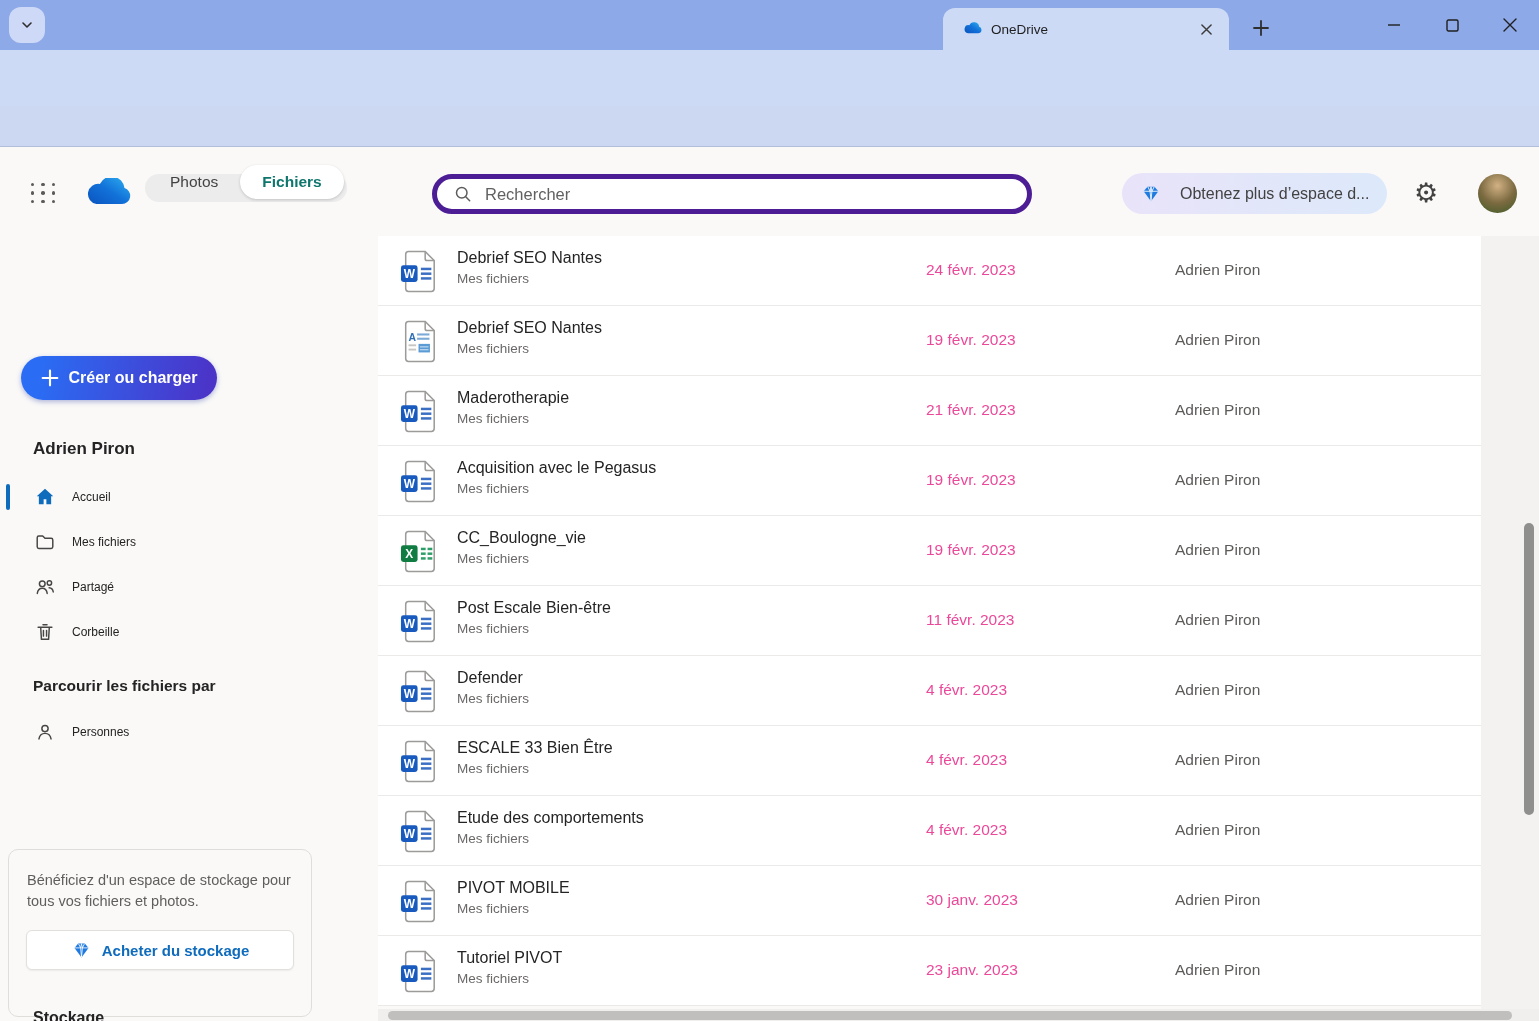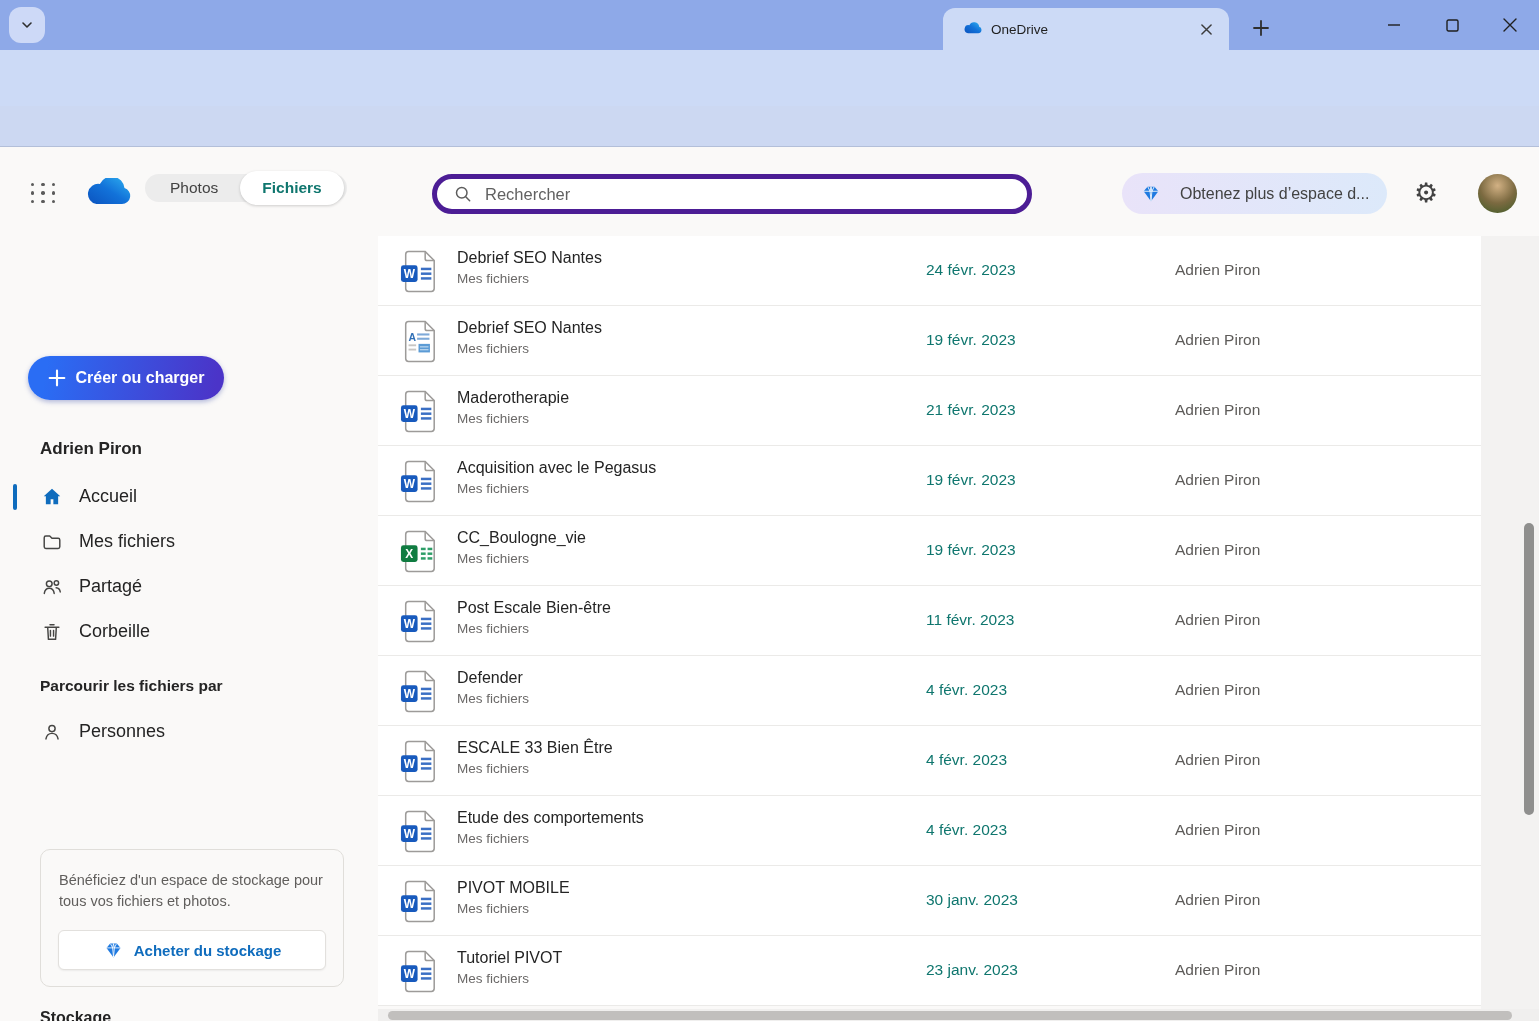--- a/index.html
+++ b/index.html
@@ -37,64 +37,64 @@
   
   .page { position:absolute; left:0; top:147px; width:1539px; height:874px; background:#faf9f8; }
 
   
   .od-header { position:absolute; left:0; top:0; width:100%; height:89px; }
   .app-launcher { position:absolute; left:30px; top:33px; width:26px; height:26px;
     display:grid; grid-template-columns:repeat(3,1fr); gap:5px; align-content:center; justify-items:center; }
   .app-launcher i { width:3.5px; height:3.5px; border-radius:50%; background:#5b5b5b; }
   .od-logo { position:absolute; left:84px; top:31px; }
   .view-toggle { position:absolute; left:145px; top:27px; height:28px; background:#ececec;
-    border-radius:20px; display:flex; align-items:center; padding:3px; }
+    border-radius:20px; display:flex; align-items:flex-end; padding:3px; }
   .toggle-opt { padding:0 22px; height:34px; display:flex; align-items:center; font-size:15.5px; color:#424242; border-radius:17px; }
   .toggle-opt.selected { background:#fff; font-weight:bold; color:#0f766e; box-shadow:0 1px 3px rgba(0,0,0,.18); }
   .search-bar { position:absolute; left:432px; top:27px; width:600px; height:40px; background:#fff;
     border:5px solid #4c1d95; border-radius:21px; display:flex; align-items:center; padding:0 16px; }
   .search-input { border:none; outline:none; background:transparent; font-size:16.5px; color:#424242;
     margin-left:12px; flex:1; font-family:"Liberation Sans",sans-serif; }
   .search-input::placeholder { color:#616161; }
   .get-space { position:absolute; left:1122px; top:26px; height:41px; padding:0 18px;
     background:linear-gradient(90deg,#e9e3f9,#dcE9fa); border-radius:21px;
     display:flex; align-items:center; gap:18px; font-size:16px; color:#424242; }
   .gear-btn { position:absolute; left:1409px; top:29px; width:34px; height:34px; display:flex;
     align-items:center; justify-content:center; font-size:27px; color:#424242; }
   .od-avatar { position:absolute; left:1478px; top:27px; width:39px; height:39px; border-radius:50%;
     background:radial-gradient(circle at 50% 30%, #d2b184, #7c6a41 52%, #51602f 85%); }
 
   
-  .sidebar { position:absolute; left:0; top:89px; width:360px; height:785px;margin-left:7px; }
+  .sidebar { position:absolute; left:0; top:89px; width:360px; height:785px; }
   .create-btn { position:absolute; left:21px; top:120px; width:196px; height:44px; border-radius:22px;
     background:linear-gradient(100deg,#2a6df4 10%,#4b34c8 95%); color:#fff; display:flex; align-items:center;
     justify-content:center; gap:10px; font-size:16px; font-weight:bold; box-shadow:0 2px 5px rgba(40,60,160,.35); }
   .owner-name { position:absolute; left:33px; top:203px; font-size:17px; font-weight:bold; color:#242424; }
   .nav-item { position:absolute; left:0; width:340px; height:45px; display:flex; align-items:center; }
   .nav-item .ind { width:4px; height:26px; border-radius:2px; margin-left:6px; background:transparent; flex:0 0 auto; }
   .nav-item.selected .ind { background:#0f6cbd; }
   .nav-item .nav-ico { width:24px; margin-left:23px; display:flex; justify-content:center; flex:0 0 auto; }
-  .nav-item .nav-label { margin-left:15px; font-size:18px; color:#242424; }
+  .nav-item .nav-label { margin-left:15px; font-size:12px; color:#242424; }
   .section-title { position:absolute; left:33px; top:441px; font-size:15.5px; font-weight:bold; color:#242424; }
-  .promo-box { position:absolute; left:33px; top:613px; width:304px; height:138px;
+  .promo-box { position:absolute; left:8px; top:613px; width:304px; height:168px;
     border:1px solid #e0deda; border-radius:10px; padding:20px 18px 0 18px; }
   .promo-text { font-size:14.5px; color:#605e5c; line-height:1.42; }
   .promo-btn { position:absolute; left:17px; top:80px; width:268px; height:40px; background:#fff;
     border:1px solid #e2e0dd; border-radius:6px; display:flex; align-items:center; justify-content:center;
     gap:10px; font-size:15px; font-weight:bold; color:#0f6cbd; box-shadow:0 1px 2px rgba(0,0,0,.06); }
   .storage-title { position:absolute; left:33px; top:773px; font-size:16px; font-weight:bold; color:#242424; }
 
   
   .file-list { position:absolute; left:378px; top:89px; width:1103px; background:#fff; }
   .file-row { position:relative; height:70px; border-bottom:1px solid #ebeae8; background:#fff; }
   .file-icon { position:absolute; left:22px; top:13px; width:38px; height:45px; }
   .file-meta { position:absolute; left:79px; top:13px; }
   .file-name { font-size:16px; color:#242424; }
   .file-location { font-size:13.5px; color:#6b6968; margin-top:4px; }
-  .file-date { position:absolute; left:548px; top:25px; font-size:15.5px; color:#0f766e; }
+  .file-date { position:absolute; left:548px; top:25px; font-size:15.5px; color:#ec4899; }
   .file-owner { position:absolute; left:797px; top:25px; font-size:15.5px; color:#5d5b59; }
 
   
   .v-gutter { position:absolute; left:1481px; top:89px; width:58px; height:785px; background:#f3f2f1; }
   .v-thumb { position:absolute; left:1524px; top:376px; width:10px; height:292px; background:#8f8f8e; border-radius:5px; }
   .h-track { position:absolute; left:378px; top:862px; width:1161px; height:12px; background:#f0efee; }
   .h-thumb { position:absolute; left:388px; top:864px; width:1124px; height:9px; background:#c1bfbd; border-radius:5px; }
 
   svg { display:block; }
 </style>

